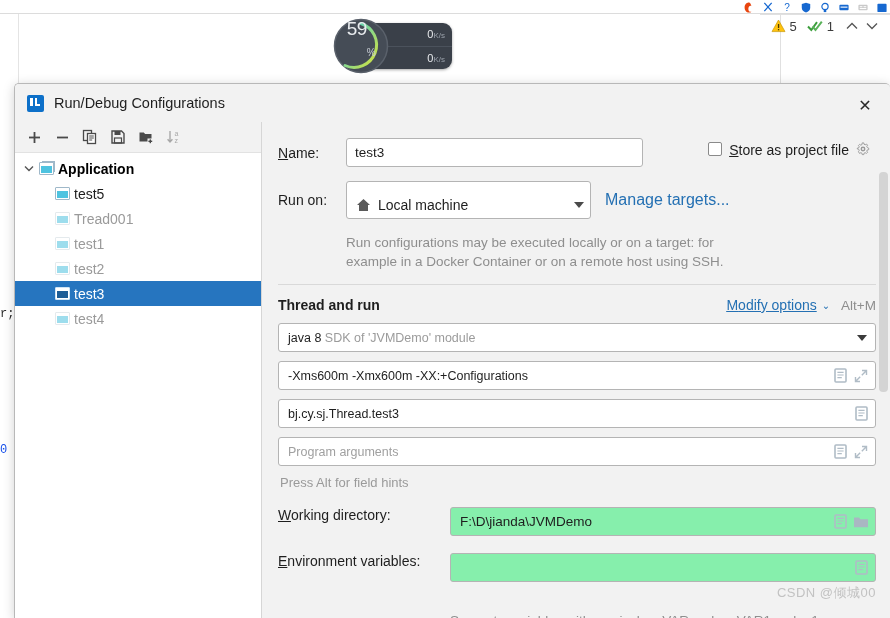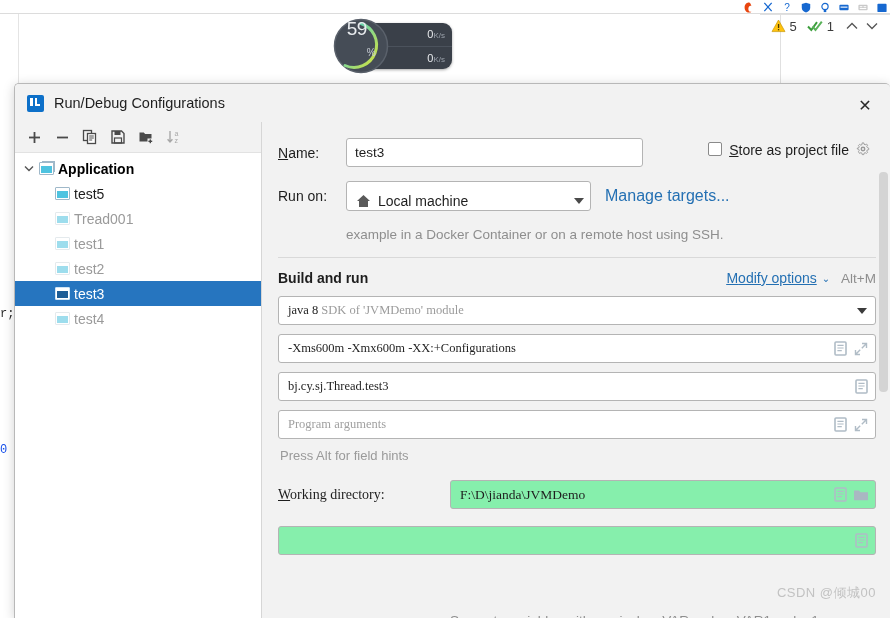--- a/index.html
+++ b/index.html
@@ -196,21 +196,21 @@
     display: flex; align-items: flex-start; gap: 7px;
   }
   .checkbox {
     width: 14px; height: 14px; border: 1px solid #8a8a8a;
     background: #fff; border-radius: 2px; flex: none; cursor: pointer;
   }
   .gear { width: 14px; height: 14px; color: #9a9a9a; }
 
   .runon-label { width: 68px; flex: none; }
   .combo {
-    height: 30px; border: 1px solid #b4b4b4; background: #fff;
+    height: 38px; border: 1px solid #b4b4b4; background: #fff;
     border-radius: 3px; display: flex; align-items: center;
     padding: 9px 6px 0 9px; gap: 7px; cursor: pointer;
   }
   .runon-combo { width: 245px; }
   .combo-text { flex: 1; font-size: 14px; color: #1e1e1e; }
   .caret { width: 0; height: 0; border-left: 5px solid transparent;
     border-right: 5px solid transparent; border-top: 6px solid #4a4a4a; }
   .link { color: #2470b3; font-size: 16px; cursor: pointer; margin-left: 14px; }
 
   .hint {
@@ -224,36 +224,36 @@
   }
   .section-title { font-size: 14px; font-weight: bold; color: #1e1e1e; flex: 1; }
   .modify-link { color: #2470b3; font-size: 14px; cursor: pointer; text-decoration: underline; }
   .modify-caret { margin-left: 5px; color: #2470b3; font-size: 10px; }
   .shortcut { font-size: 13.5px; color: #8e8e8e; margin-left: 11px; }
 
   .mono-field {
     height: 29px; border: 1px solid #b4b4b4; background: #fff;
     border-radius: 3px; display: flex; align-items: center;
     padding: 0 5px 0 9px; margin: 0 14px 9px 0;
-    font-family: Liberation Serif, serif; font-size: 12.5px;
+    font-family: Liberation Sans, sans-serif; font-size: 12.5px;
   }
   .mono-field .val { flex: 1; color: #1e1e1e; white-space: nowrap; }
   .mono-field .val .muted { color: #9b9b9b; }
   .mono-field .ph { flex: 1; color: #a0a0a0; white-space: nowrap; }
   .fld-icon {
     width: 18px; height: 18px; flex: none; margin-left: 3px;
     display: flex; align-items: center; justify-content: center;
     color: #b0bcc6; cursor: pointer;
   }
   .sdk-combo { cursor: pointer; }
   .sdk-combo .caret { border-top-color: #3b3b3b; margin-right: 3px; }
 
   .alt-hint { font-size: 13px; color: #9a9a9a; margin: 5px 0 17px 2px; }
 
-  .wdrow { display: flex; align-items: center; margin-bottom: 17px; font-family: Liberation Serif, serif; }
+  .wdrow { display: flex; margin-bottom: 17px; }
   .wdlabel { width: 172px; flex: none; font-size: 14px; color: #1e1e1e; }
   .wdfield {
     flex: 1; margin-right: 14px; height: 29px;
     border: 1px solid #b4b4b4; background: #86efac; border-radius: 3px;
     display: flex; align-items: center; padding: 0 5px 0 9px;
     font-size: 13.5px; color: #1e1e1e;
   }
   .wdfield .val { flex: 1; }
 
   .env-hint-cut {
@@ -496,27 +496,28 @@
             <svg width="15" height="14" viewBox="0 0 15 14">
               <path d="M7.5 1 14 7h-2v6H3V7H1z" fill="#5a5a5a"></path>
             </svg>
             <span class="combo-text">Local machine</span>
             <span class="caret"></span>
           </div>
           <span class="link">Manage targets...</span>
         </div>
 
         <div class="hint">
+          <div>Run configurations may be executed locally or on a target: for</div>
           <div>example in a Docker Container or on a remote host using SSH.</div>
         </div>
 
         <div class="divider"></div>
 
         <div class="section-head">
-          <span class="section-title">Build and run</span>
+          <span class="section-title">Thread and run</span>
           <span class="modify-link"><u>M</u>odify options</span>
           <span class="modify-caret">⌄</span>
           <span class="shortcut">Alt+M</span>
         </div>
 
         <div class="mono-field sdk-combo">
           <span class="val">
             <span>java 8</span>
             <span class="muted">SDK of 'JVMDemo' module</span>
           </span>
@@ -577,20 +578,21 @@
             </span>
             <span class="fld-icon">
               <svg width="16" height="14" viewBox="0 0 16 14">
                   <path d="M1 2.5h5l1.4 1.7H15v8H1z" fill="#a9b7c2"></path>
                 </svg>
             </span>
           </div>
         </div>
 
         <div class="wdrow">
+          <span class="wdlabel"><u>E</u>nvironment variables:</span>
           <div class="wdfield">
             <span class="val"></span>
             <span class="fld-icon">
               <svg width="13" height="15" viewBox="0 0 13 15">
                   <rect x="1" y="1" width="11" height="13" rx="1" fill="none" stroke="#b0bcc6" stroke-width="1.6"></rect>
                   <path d="M3.4 4.4h6.2M3.4 7h6.2M3.4 9.6h4.4" stroke="#b0bcc6" stroke-width="1.1"></path>
                 </svg>
             </span>
           </div>
         </div>

